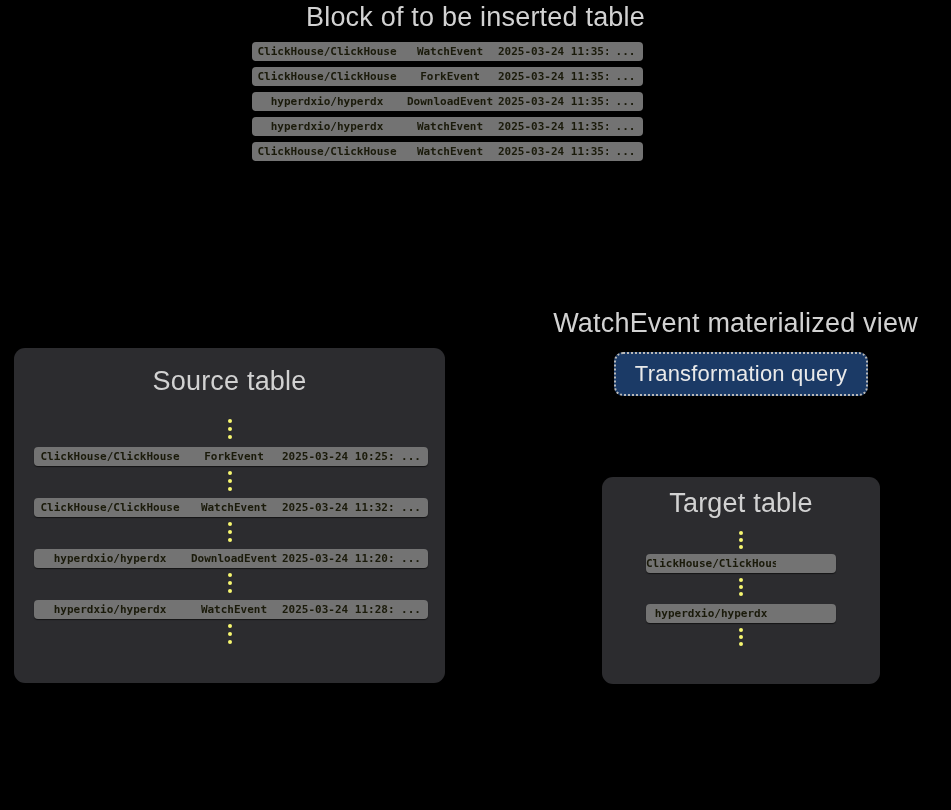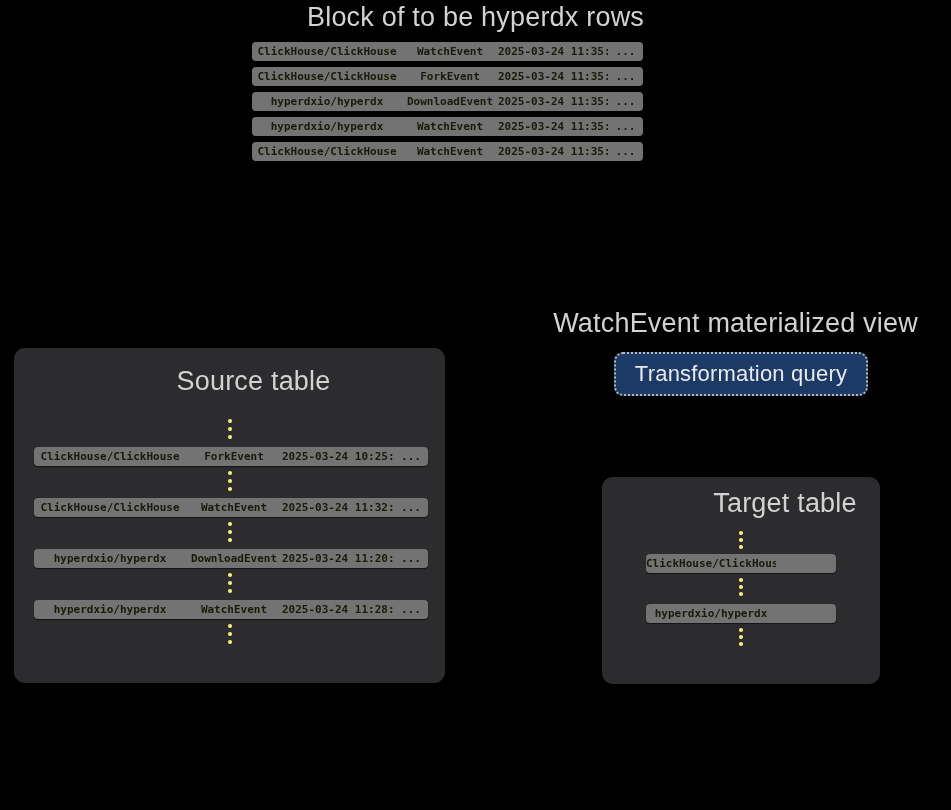--- a/index.html
+++ b/index.html
@@ -105,21 +105,21 @@
     justify-content: center;
     color: #eaeaea;
     font-size: 22px;
     letter-spacing: 0.2px;
     white-space: nowrap;
   }
 </style>
 </head>
 <body>
 
-<div class="heading" style="left:0; top:2px; width:951px; text-align:center;">Block of to be hyperdx rows</div>
+<div class="heading" style="left:0; top:2px; width:951px; text-align:center;">Block of to be inserted table</div>
 
 <div class="row block-row" style="top:42px;">
   <span class="cell c-repo">ClickHouse/ClickHouse</span>
   <span class="cell c-event">WatchEvent</span>
   <span class="cell c-ts">2025-03-24 11:35:40</span>
   <span class="cell c-dots">...</span>
 </div>
 <div class="row block-row" style="top:67px;">
   <span class="cell c-repo">ClickHouse/ClickHouse</span>
   <span class="cell c-event">ForkEvent</span>
@@ -140,21 +140,21 @@
 </div>
 <div class="row block-row" style="top:142px;">
   <span class="cell c-repo">ClickHouse/ClickHouse</span>
   <span class="cell c-event">WatchEvent</span>
   <span class="cell c-ts">2025-03-24 11:35:54</span>
   <span class="cell c-dots">...</span>
 </div>
 
 <div class="panel" style="left:14px; top:348px; width:431px; height:335px;"></div>
 
-<div class="heading" style="left:14px; top:366px; width:431px;margin-left:24px;">Source table</div>
+<div class="heading" style="left:14px; top:366px; width:431px;">Source table</div>
 
 <div class="vdots" style="left:228px; top:419px; height:20px;">
   <i></i>
     <i></i>
     <i></i>
 </div>
 
 <div class="row src-row" style="top:447px;">
   <span class="cell c-repo">ClickHouse/ClickHouse</span>
   <span class="cell c-event">ForkEvent</span>
@@ -206,21 +206,21 @@
     <i></i>
     <i></i>
 </div>
 
 <div class="heading" style="left:520px; top:308px; width:431px;">WatchEvent materialized view</div>
 
 <div class="query-box" style="left:614px; top:352px; width:254px; height:44px;">Transformation query</div>
 
 <div class="panel" style="left:602px; top:477px; width:278px; height:207px;"></div>
 
-<div class="heading" style="left:602px; top:488px; width:278px;margin-left:44px;">Target table</div>
+<div class="heading" style="left:602px; top:488px; width:278px;">Target table</div>
 
 <div class="vdots" style="left:739px; top:531px; height:18px;">
   <i></i>
     <i></i>
     <i></i>
 </div>
 
 <div class="row tgt-row" style="top:554px;">
   <span class="cell c-repo">ClickHouse/ClickHouse</span>
   <span class="cell c-val">39,640</span>

